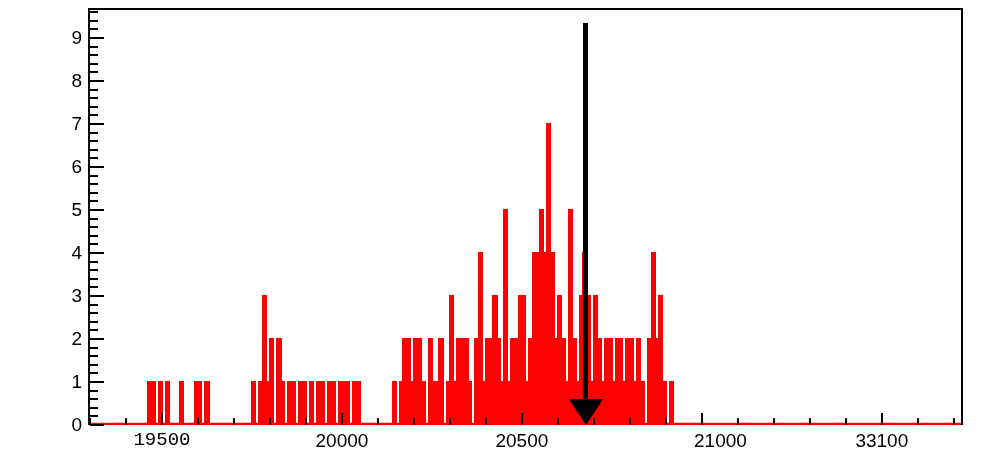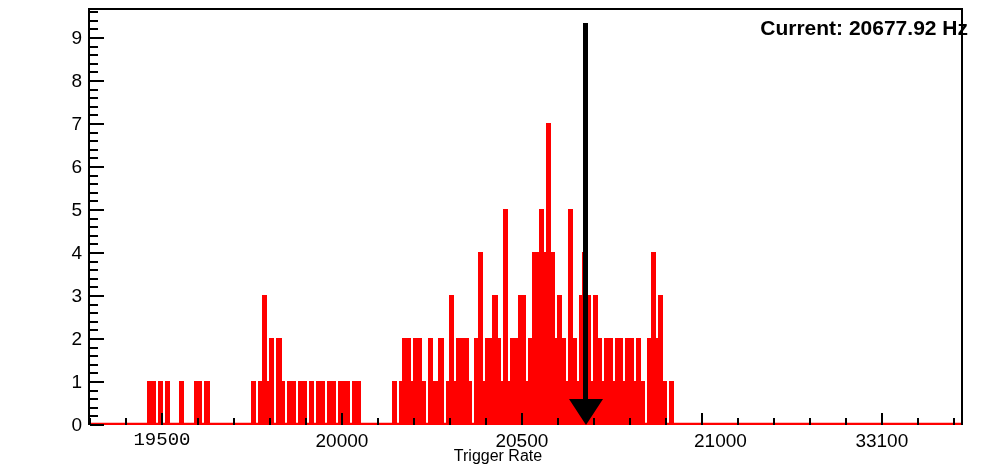--- a/index.html
+++ b/index.html
@@ -152,22 +152,20 @@
       <div class="xtick minor" style="left: 628.876px; top: 418px;"></div>
       <div class="xtick minor" style="left: 664.868px; top: 418px;"></div>
       <div class="xtick minor" style="left: 736.851px; top: 418px;"></div>
       <div class="xtick minor" style="left: 772.843px; top: 418px;"></div>
       <div class="xtick minor" style="left: 808.835px; top: 418px;"></div>
       <div class="xtick minor" style="left: 844.826px; top: 418px;"></div>
       <div class="xtick minor" style="left: 916.81px; top: 418px;"></div>
       <div class="xtick minor" style="left: 952.802px; top: 418px;"></div>
     </div>
 
-  <div id="xaxis-title">Trigger Rate</div>
 
   <div id="marker" style="left: 0px; top: 0px;">
     <div class="shaft" style="left: 583.437px; top: 22.9016px; height: 378.098px;"></div>
     <div class="head" style="left: 568.937px; top: 399px;"></div>
   </div>
 
-  <div id="readout">Current: 20677.92 Hz</div>
 
 </div>
 
 </body></html>

